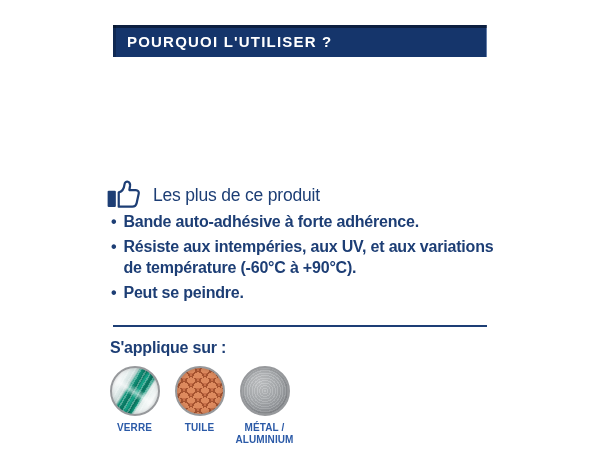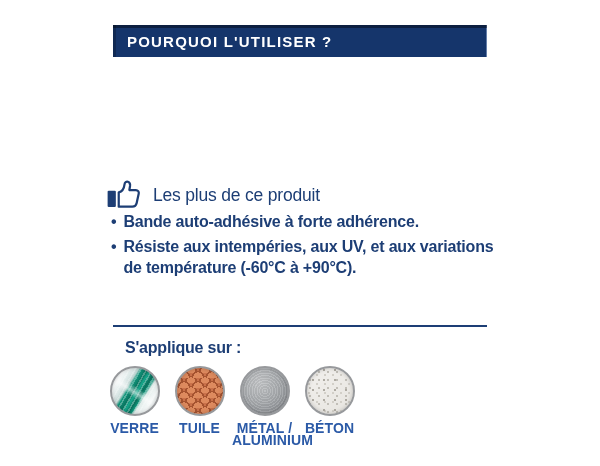--- a/index.html
+++ b/index.html
@@ -105,21 +105,21 @@
 
   
   .divider {
     position: absolute;
     left: 113px; top: 325px;
     width: 374px; height: 2px;
     background: var(--text, #1d3e75);
   }
   .applies-title {
     position: absolute;
-    left: 125px; top: 339px;
+    left: 110px; top: 339px;
     color: var(--text, #1d3e75);
     font-size: 16px;
     font-weight: 700;
     letter-spacing: -0.2px;
   }
 
   
   .materials-row {
     position: absolute;
     left: 102px; top: 366px;
@@ -130,21 +130,21 @@
     width: 46px; height: 46px;
     margin: 0 auto;
     border-radius: 50%;
     border: 2px solid #97999c;
     box-sizing: content-box;
     box-shadow: inset 0 0 4px rgba(0,0,0,.20);
   }
   .material-label {
     margin-top: 6px;
     color: var(--label, #2b5aa7);
-    font-size: 14px;
+    font-size: 10px;
     font-weight: 700;
     line-height: 12px;
     letter-spacing: 0.1px;
   }
 
   .mat-verre {
     background:
       linear-gradient(33deg, rgba(255,255,255,0) 40%, rgba(255,255,255,.55) 48%, rgba(255,255,255,0) 57%),
       repeating-linear-gradient(120deg, rgba(255,255,255,.28) 0 1.5px, rgba(0,0,0,0) 1.5px 5px),
       linear-gradient(123deg,
@@ -196,39 +196,38 @@
   </div>
 
   <div class="plus-list">
     <div class="plus-item">
       <span class="pre">Bande auto-adhésive à forte adhérence.</span>
     </div>
     <div class="plus-item">
       <span class="pre">Résiste aux intempéries, aux UV, et aux variations
 de température (-60°C à +90°C).</span>
     </div>
+    <div class="plus-item">
+      <span class="pre">Peut se peindre.</span>
+    </div>
   </div>
 
   <div class="divider"></div>
 
   <div class="applies-title">S'applique sur :</div>
 
   <div class="materials-row">
     <div class="material-item">
       <div class="material-circle mat-verre"></div>
       <div class="material-label pre">VERRE</div>
     </div>
     <div class="material-item">
       <div class="material-circle mat-tuile"></div>
       <div class="material-label pre">TUILE</div>
     </div>
     <div class="material-item">
       <div class="material-circle mat-metal"></div>
       <div class="material-label pre">MÉTAL /
 ALUMINIUM</div>
     </div>
-    <div class="material-item">
-      <div class="material-circle mat-beton"></div>
-      <div class="material-label pre">BÉTON</div>
-    </div>
   </div>
 
 </div>
 
 </body></html>

